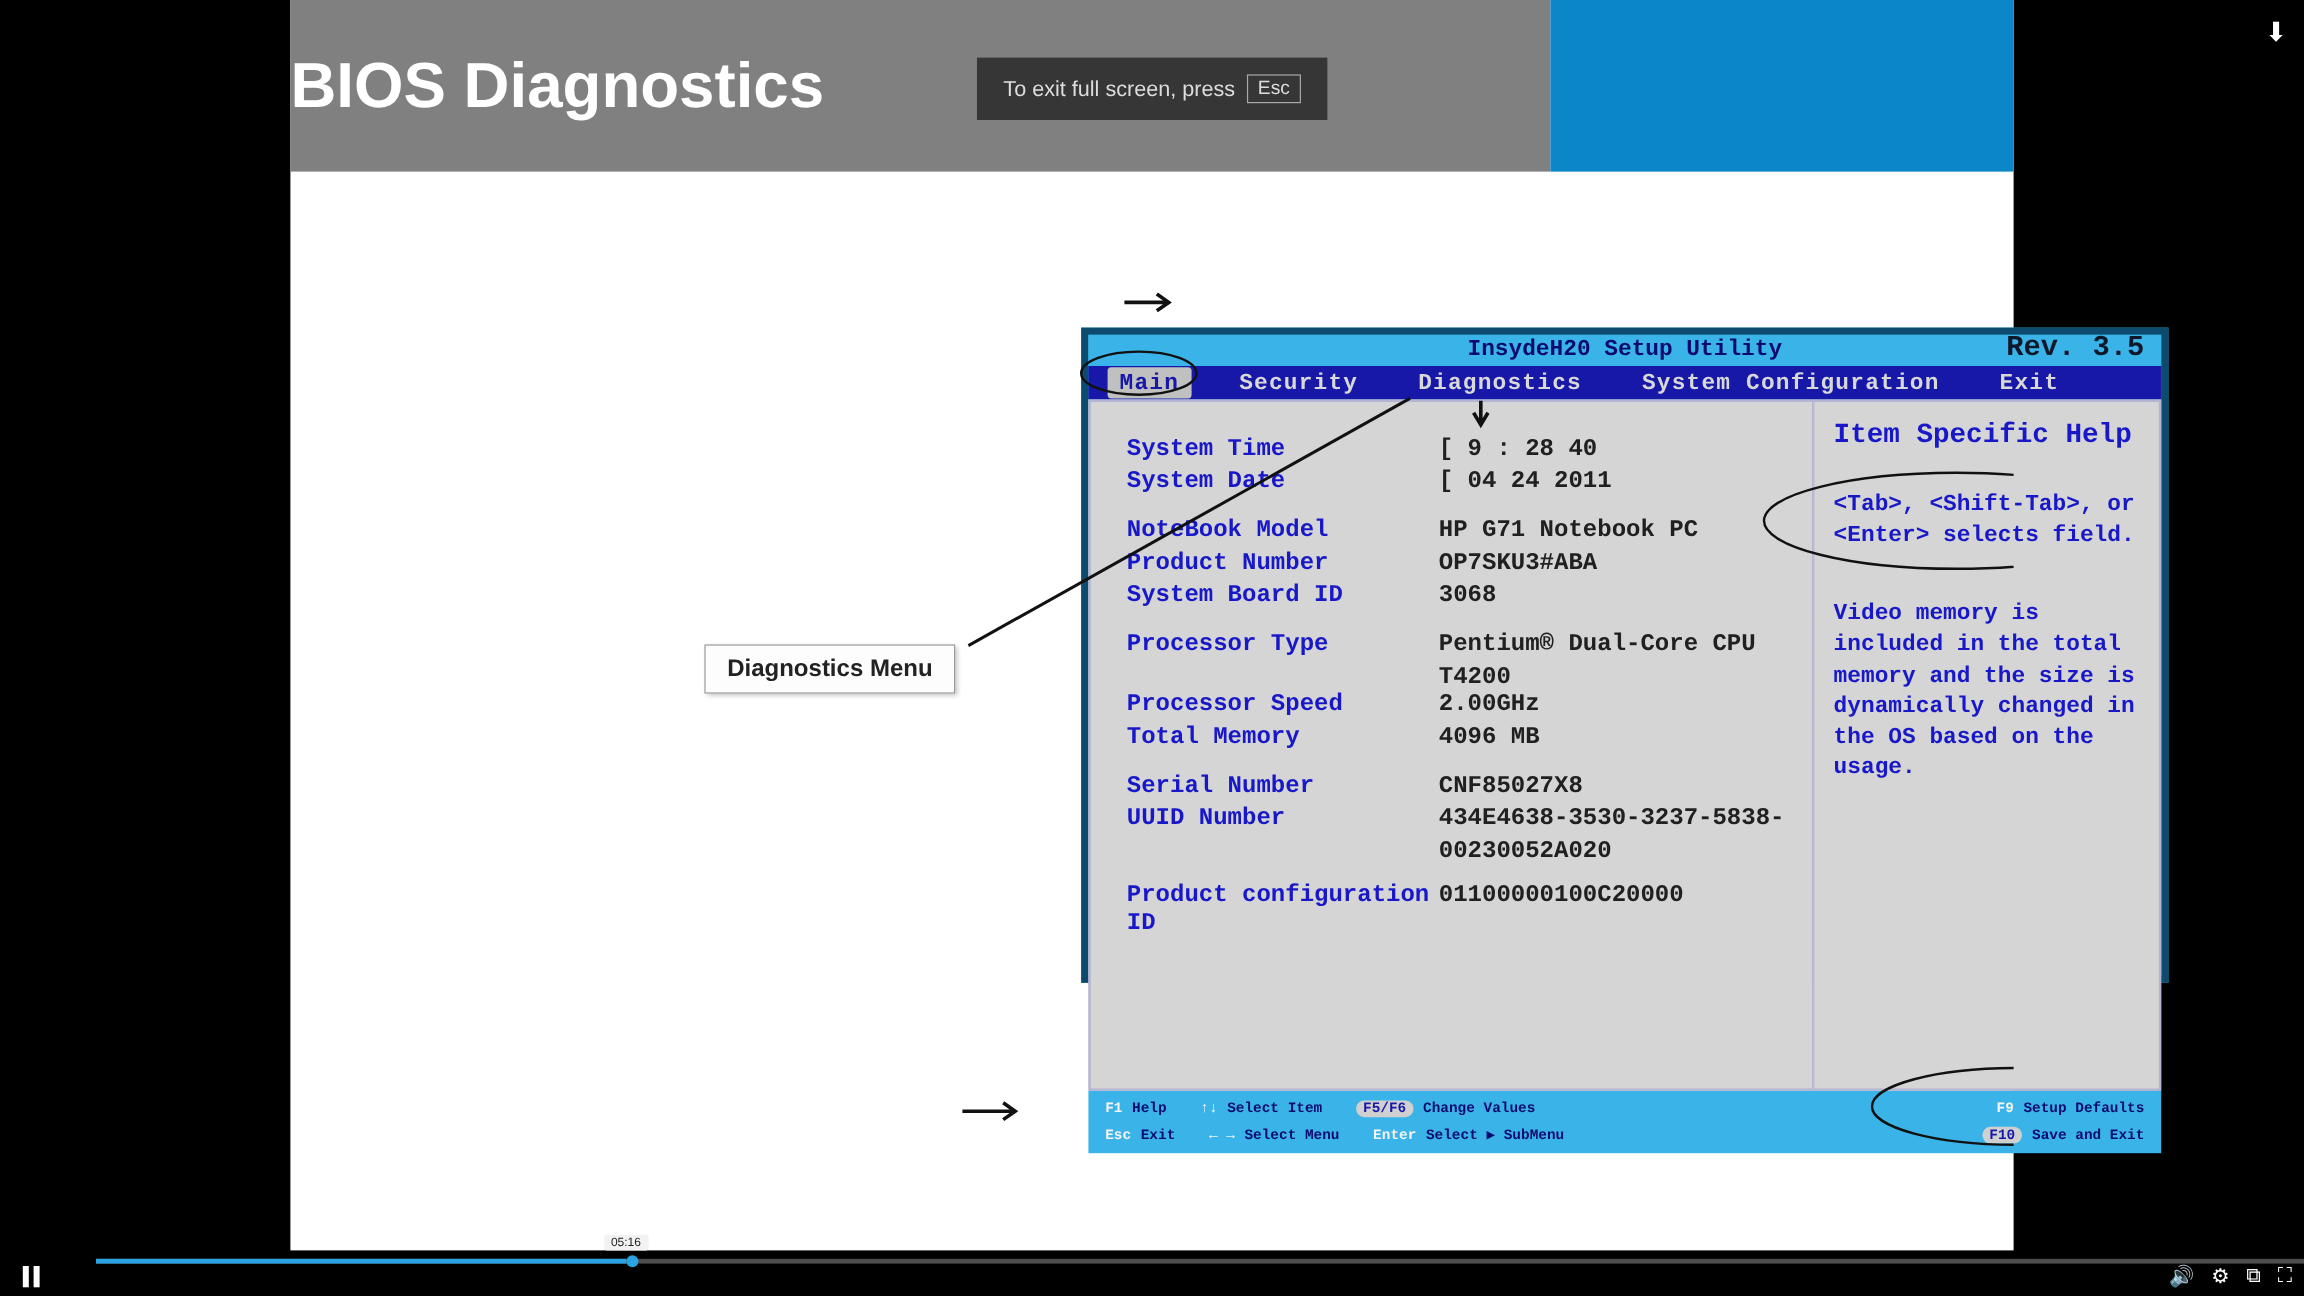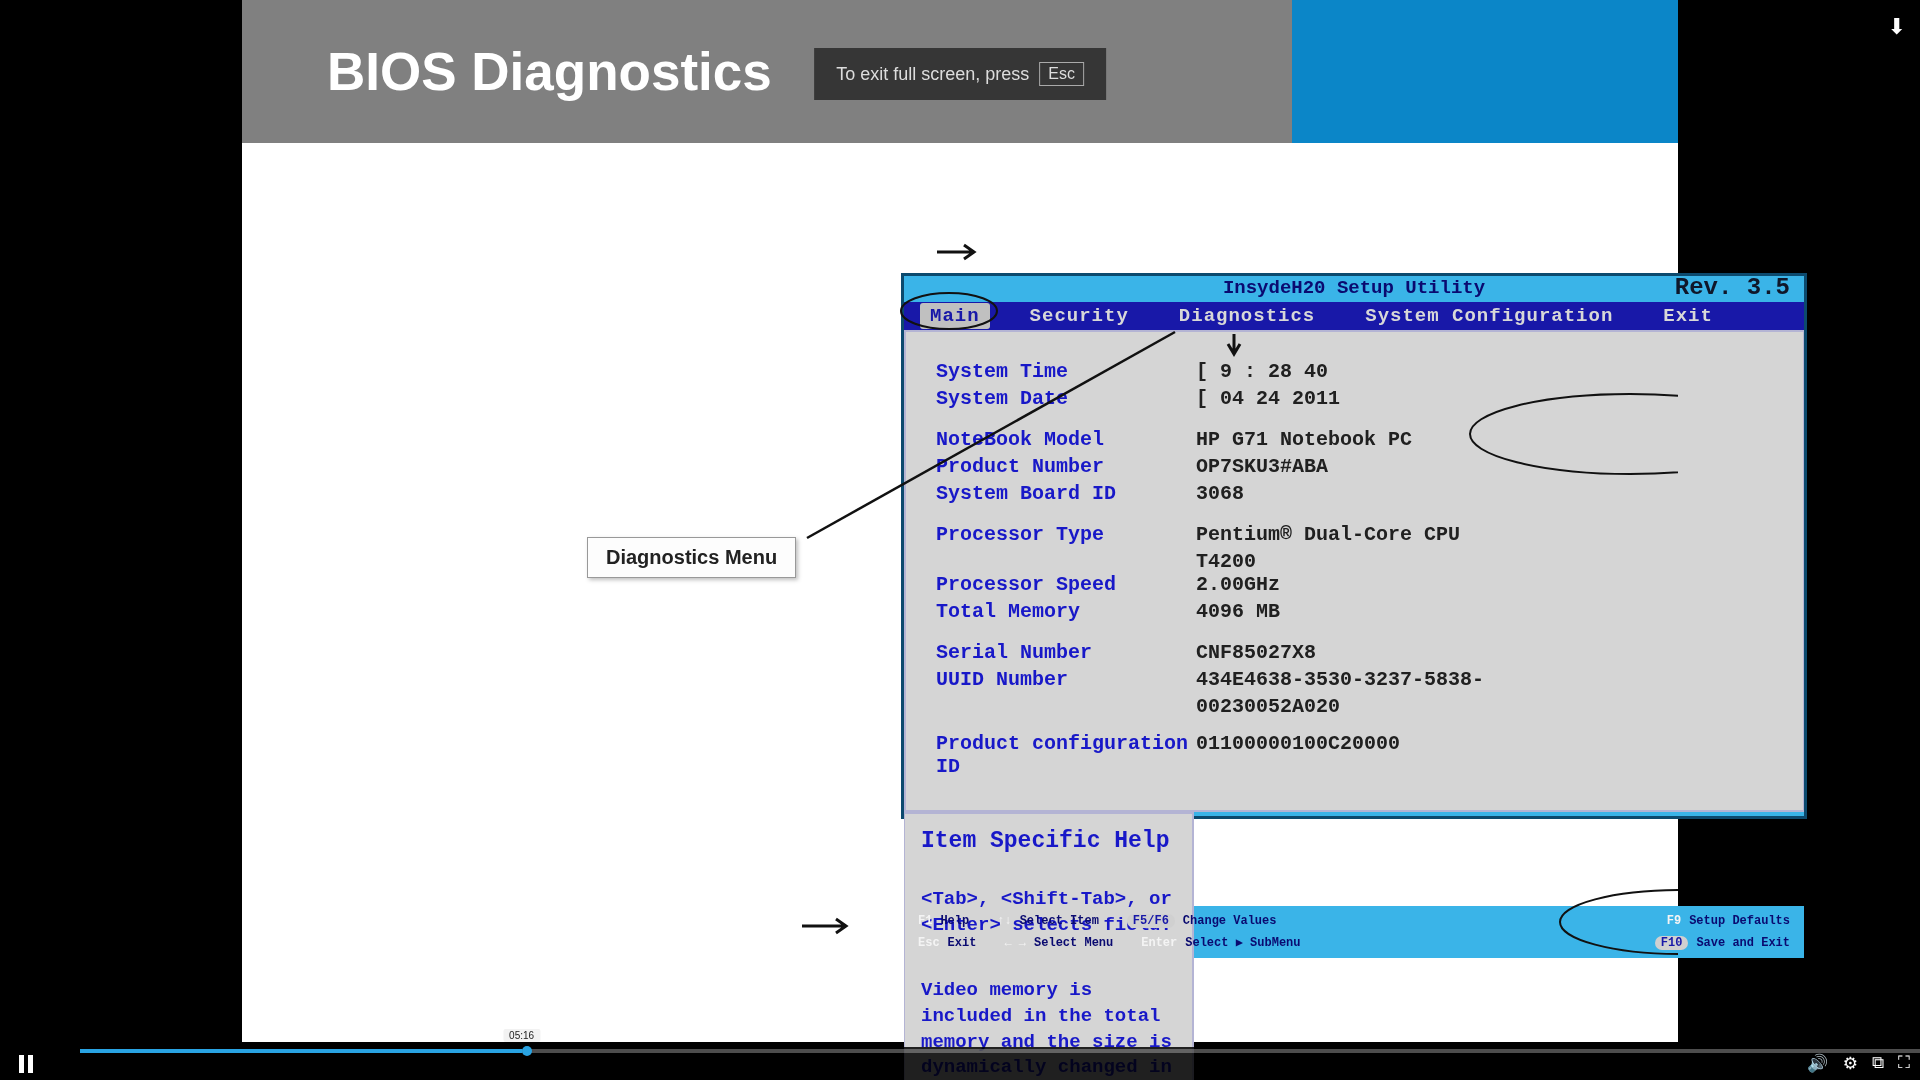--- a/index.html
+++ b/index.html
@@ -20,21 +20,20 @@
     background: #fff;
   }
   .header-gray {
     position: absolute;
     left: 0; top: 0;
     width: 1050px;
     height: 143px;
     background: #808080;
     display: flex;
     align-items: center;
-    padding-left: 85px;
   }
   .header-blue {
     position: absolute;
     right: 0; top: 0;
     width: 386px;
     height: 143px;
     background: #0b86c8;
   }
   .slide-title {
     color: #fff;
@@ -72,21 +71,21 @@
     color: #222;
     font-weight: bold;
   }
   .bios-window {
     position: absolute;
     left: 659px;
     top: 273px;
     width: 906px;
     height: 546px;
     background: #3ab4e8;
-    border: 3px solid #0c4a6e;
+    border: 6px solid #0c4a6e;
     font-family: "Courier New", monospace;
   }
   .bios-titlebar {
     position: relative;
     height: 26px;
     background: #3ab4e8;
     color: #0a0a70;
     text-align: center;
     font-weight: bold;
     font-size: 19px;
@@ -116,21 +115,20 @@
     letter-spacing: 1px;
   }
   .bios-tab.active {
     background: #c0c0c0;
     color: #1818a8;
     border-radius: 3px;
   }
   .bios-body {
     display: flex;
     height: 576px;
-    flex-direction: column;
   }
   .bios-main {
     flex: 1;
     background: #d5d5d5;
     padding: 28px 18px 14px 30px;
     border: 2px solid #b4b4d4;
     border-right-width: 1px;
     position: relative;
   }
   .bios-help {

